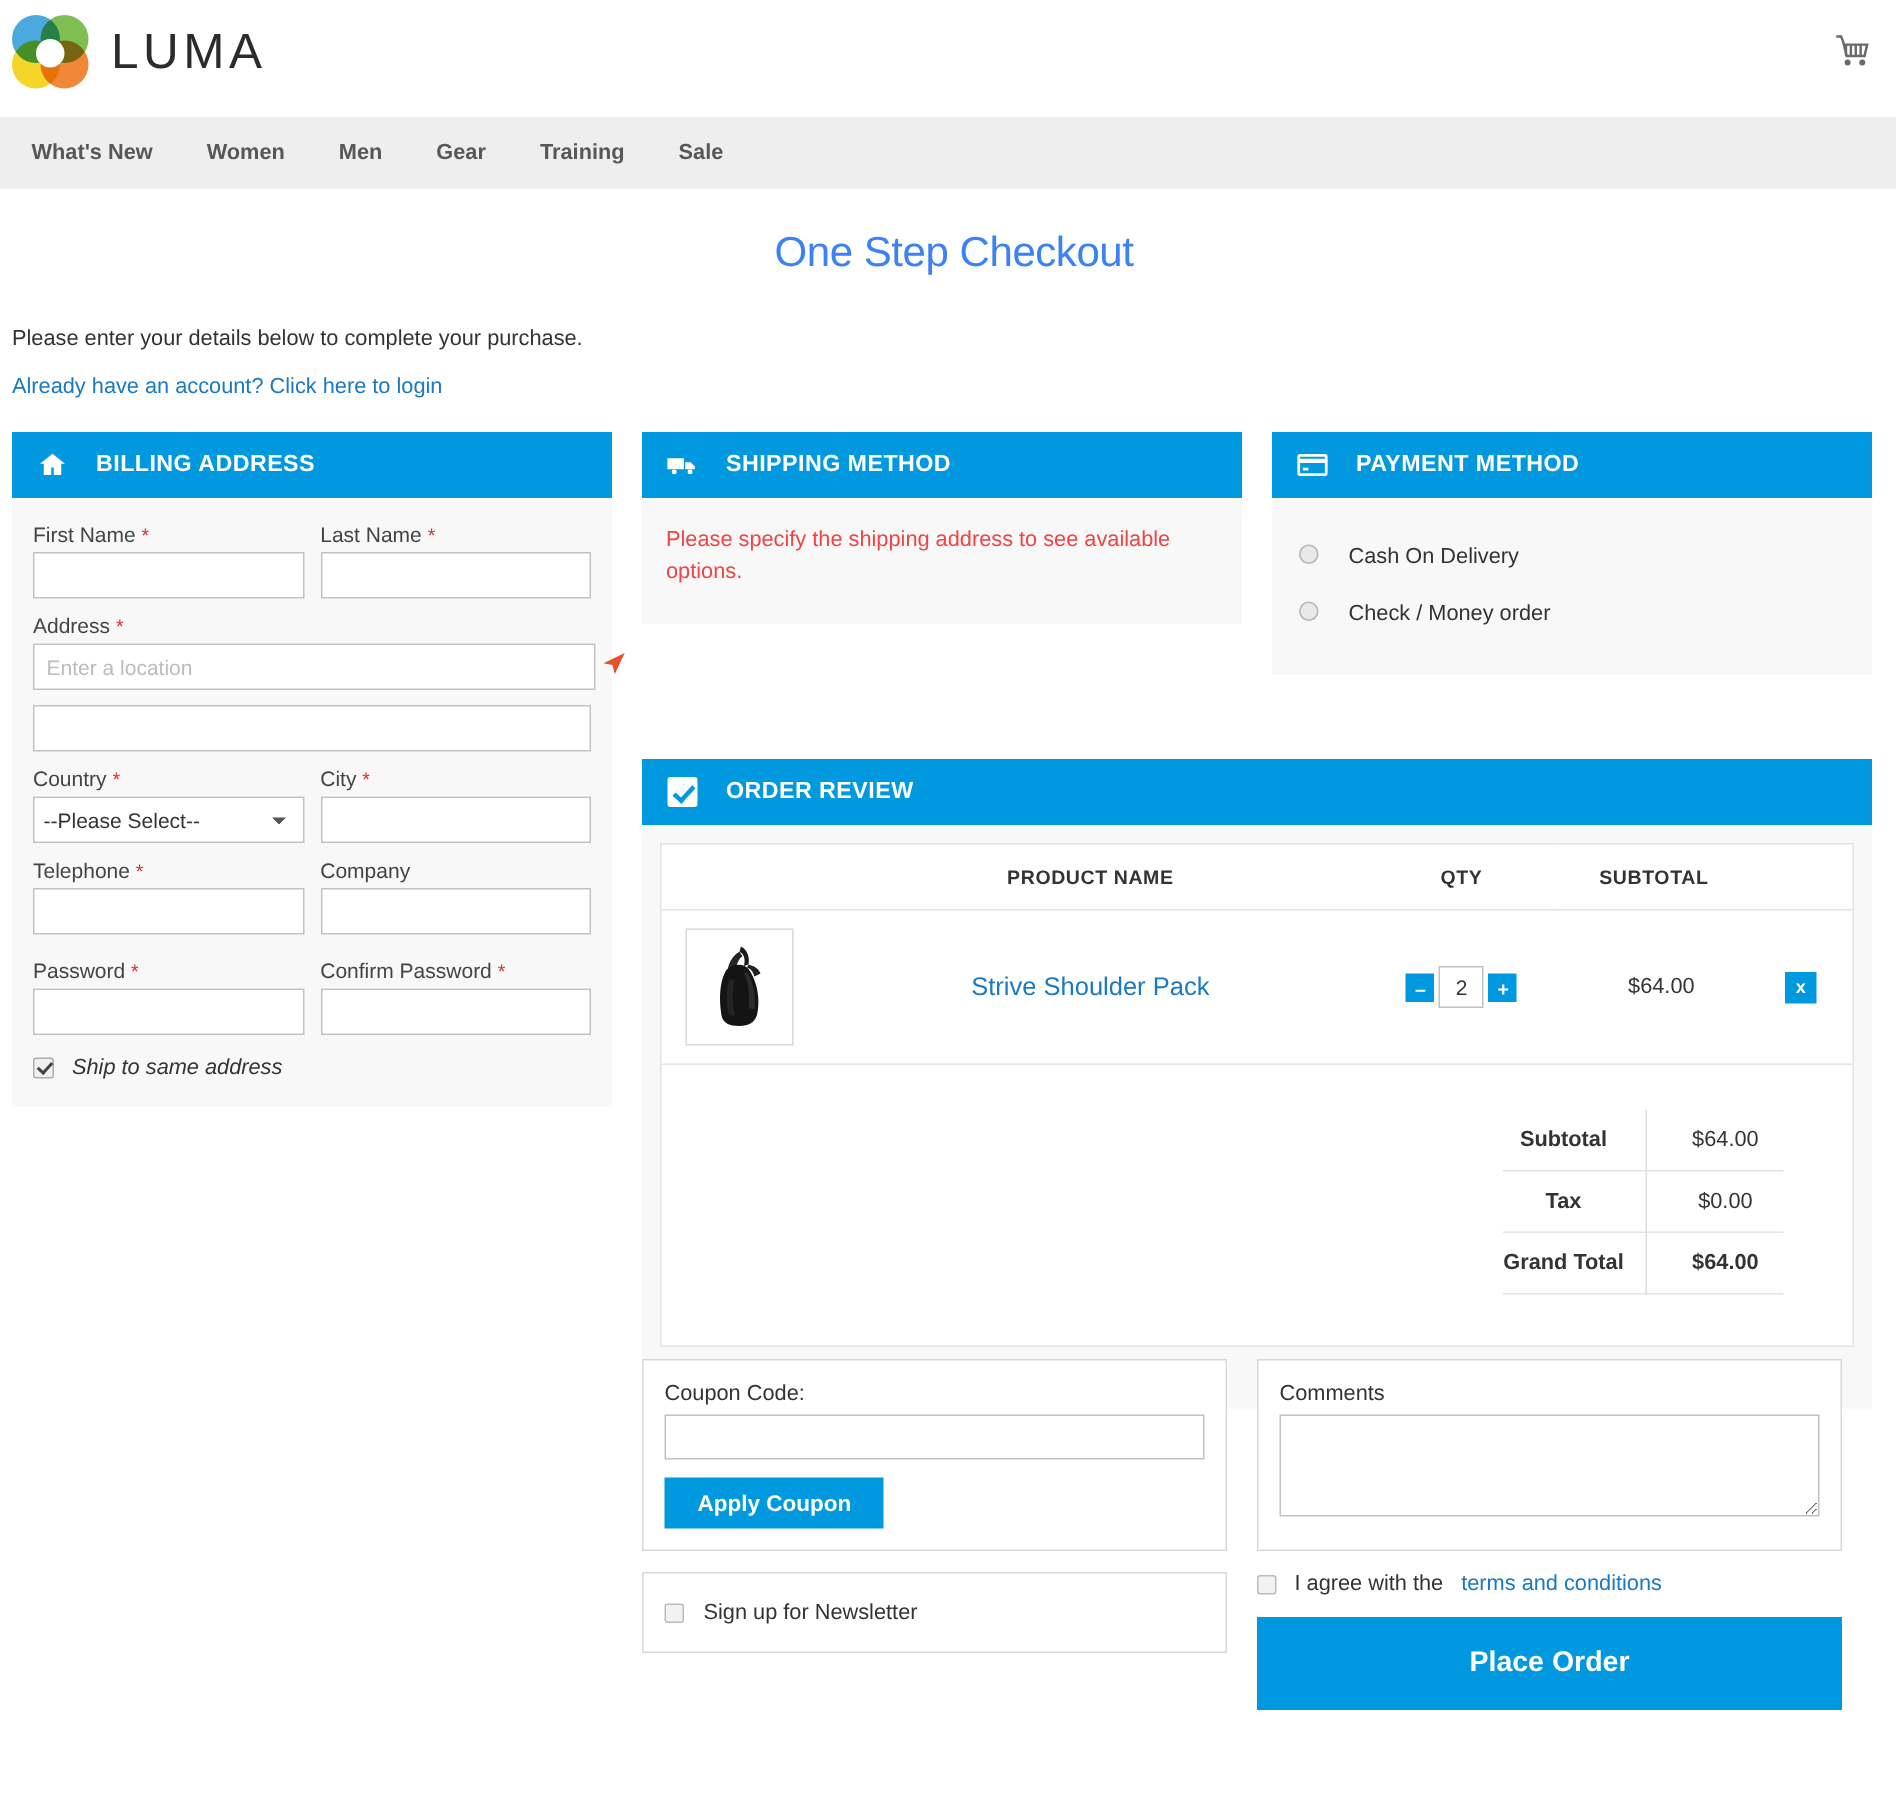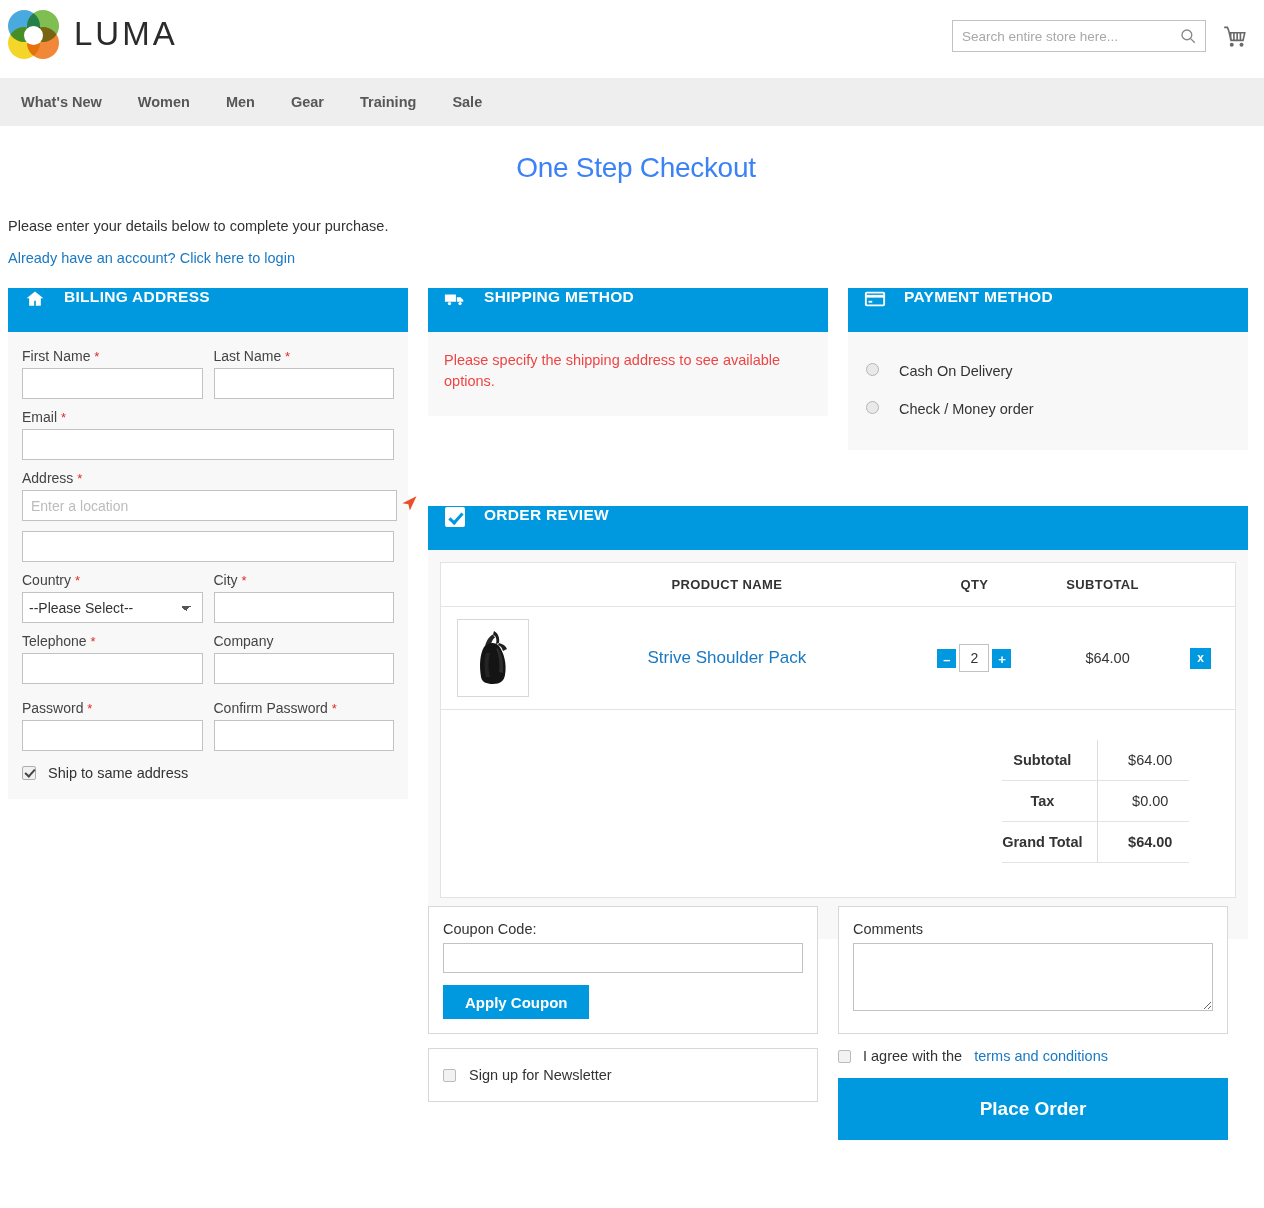--- a/index.html
+++ b/index.html
@@ -135,20 +135,21 @@
     position: relative;
     margin-top: 22px;
     height: 580px;
   }
   .panel { position: absolute; }
   .panel-head {
     height: 44px;
     background: #0099e0;
     color: #ffffff;
     display: flex;
+    align-items: center;
     padding-left: 16px;
     gap: 18px;
   }
   .panel-head .ph-icon {
     width: 22px; height: 22px; color: #ffffff;
     display: flex; align-items: center; justify-content: center;
   }
   .panel-head .ph-title {
     font-size: 15.5px;
     font-weight: bold;
@@ -205,20 +206,21 @@
     right: -22px;
     top: 3px;
     width: 20px; height: 20px;
     color: #e8502a;
   }
   .ship-same {
     margin-top: 14px;
     display: flex;
     align-items: center;
     gap: 12px;
+    font-style: italic;
   }
   .cbx {
     width: 14px; height: 14px;
     border: 1px solid #aeaeae;
     background: #f0f0f0;
     border-radius: 2px;
     position: relative;
     flex: none;
     cursor: pointer;
   }
@@ -486,27 +488,20 @@
       <span class="logo-c1"></span>
       <span class="logo-c2"></span>
       <span class="logo-c3"></span>
       <span class="logo-c4"></span>
       <div class="logo-hole"></div>
     </div>
     <div class="logo-text">LUMA</div>
   </div>
 
   <div class="header-right">
-    <div class="search-box">
-      <input type="text" placeholder="Search entire store here..." style="">
-      <svg class="search-icon" viewBox="0 0 24 24" fill="none" stroke="currentColor" stroke-width="1.8">
-        <circle cx="10.5" cy="10.5" r="6.5"></circle>
-        <line x1="15.5" y1="15.5" x2="21" y2="21"></line>
-      </svg>
-    </div>
     <svg class="cart-icon" viewBox="0 0 24 24" fill="none" stroke="currentColor" stroke-width="1.5">
       <path d="M2 4h3l1.2 3M7 9h14l-1.6 7H8.4L6.2 7"></path>
       <path d="M8 9v7M11 9v7M14 9v7M17 9v7"></path>
       <circle cx="9" cy="20" r="1.1" fill="currentColor"></circle>
       <circle cx="18" cy="20" r="1.1" fill="currentColor"></circle>
     </svg>
   </div>
 </div>
 
 <div class="nav-bar">
@@ -539,24 +534,20 @@
         <div class="fcol">
           <label class="flabel"><span>First Name</span> <span class="req">*</span></label>
           <input class="finput" type="text" value="" style="">
         </div>
         <div class="fcol">
           <label class="flabel"><span>Last Name</span> <span class="req">*</span></label>
           <input class="finput" type="text" value="" style="">
         </div>
       </div>
 
-      <div class="frow">
-        <label class="flabel"><span>Email</span> <span class="req">*</span></label>
-        <input class="finput" type="text" value="" style="">
-      </div>
 
       <div class="frow">
         <label class="flabel"><span>Address</span> <span class="req">*</span></label>
         <div class="addr-wrap" style="width:375px;">
           <input class="finput" type="text" placeholder="Enter a location" style="">
           <svg class="addr-pin" viewBox="0 0 24 24" fill="currentColor">
             <path d="M21 4L4 12.2l7.2 1.4L13 21z"></path>
           </svg>
         </div>
       </div>

